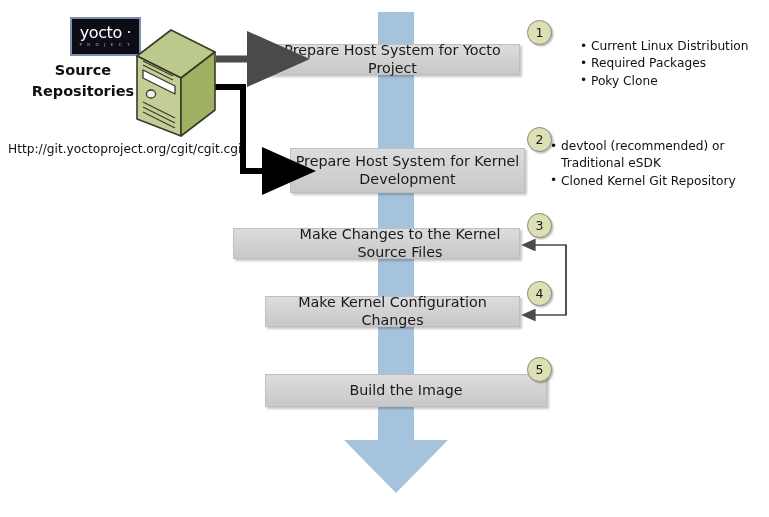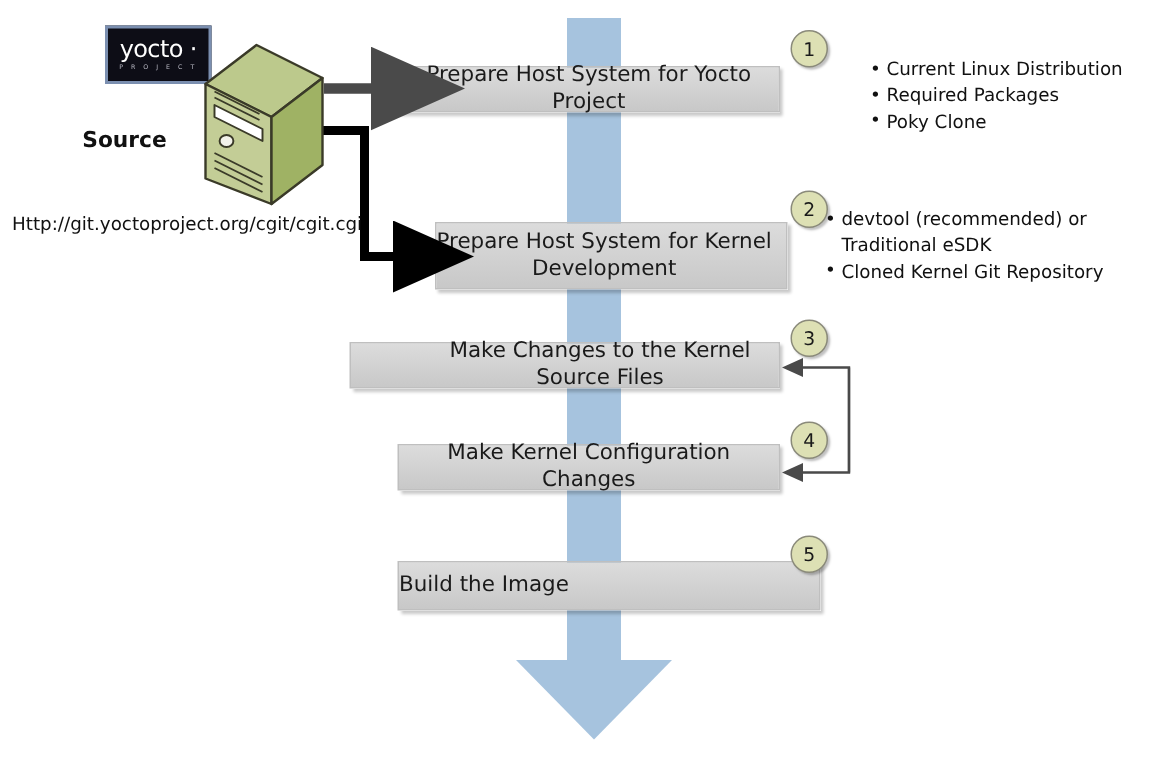--- a/index.html
+++ b/index.html
@@ -64,21 +64,21 @@
     color: #b9b9c4;
     font-size: 4.2px;
     letter-spacing: 2px;
     text-align: center;
     margin-top: 1px;
   }
 
   
   #source-label {
     left: 24px;
-    top: 84px;
+    top: 60px;
     width: 118px;
     font-size: 14.5px;
     font-weight: bold;
     line-height: 1.45;
     text-align: center;
     color: #111111;
     z-index: 6;
   }
   #source-url {
     left: 8px;
@@ -98,20 +98,21 @@
     z-index: 6;
   }
 
   
   .process-box {
     background: linear-gradient(to bottom, #dcdcdc 0%, #d2d2d2 50%, #c8c8c8 100%);
     border: 1px solid #bfbfbf;
     box-shadow: 2px 2px 2px rgba(0,0,0,0.22);
     display: flex;
     align-items: center;
+    justify-content: center;
     text-align: center;
     font-size: 14.3px;
     color: #1a1a1a;
     line-height: 1.25;
     z-index: 4;
     box-sizing: border-box;
   }
   #box-1 { left: 265px; top: 44px;  width: 255px; height: 31px; }
   #box-2 { left: 290px; top: 148px; width: 235px; height: 45px; }
   #box-3 { left: 233px; top: 228px; width: 287px; height: 31px; padding-left: 47px; }
@@ -184,20 +185,21 @@
   <div class="abs" id="flow-band"></div>
   <div class="abs" id="flow-arrowhead"></div>
 
   <div class="abs" id="yocto-logo">
     <div class="logo-word">yocto ·</div>
     <div class="logo-sub">P R O J E C T</div>
   </div>
 
   <div class="abs" id="source-label">
     <div>Source</div>
+    <div>Repositories</div>
   </div>
   <div class="abs" id="source-url">Http://git.yoctoproject.org/cgit/cgit.cgi</div>
 
   <div class="abs" id="server-icon">
     <svg width="90" height="115" viewBox="0 0 90 115">
 
       <polygon points="8,30 42,4 86,26 52,52" fill="#bcc98c" stroke="#3a3a28" stroke-width="1.6" stroke-linejoin="round"></polygon>
 
       <polygon points="8,30 52,52 52,110 8,93" fill="#c3cd96" stroke="#3a3a28" stroke-width="1.6" stroke-linejoin="round"></polygon>
 

